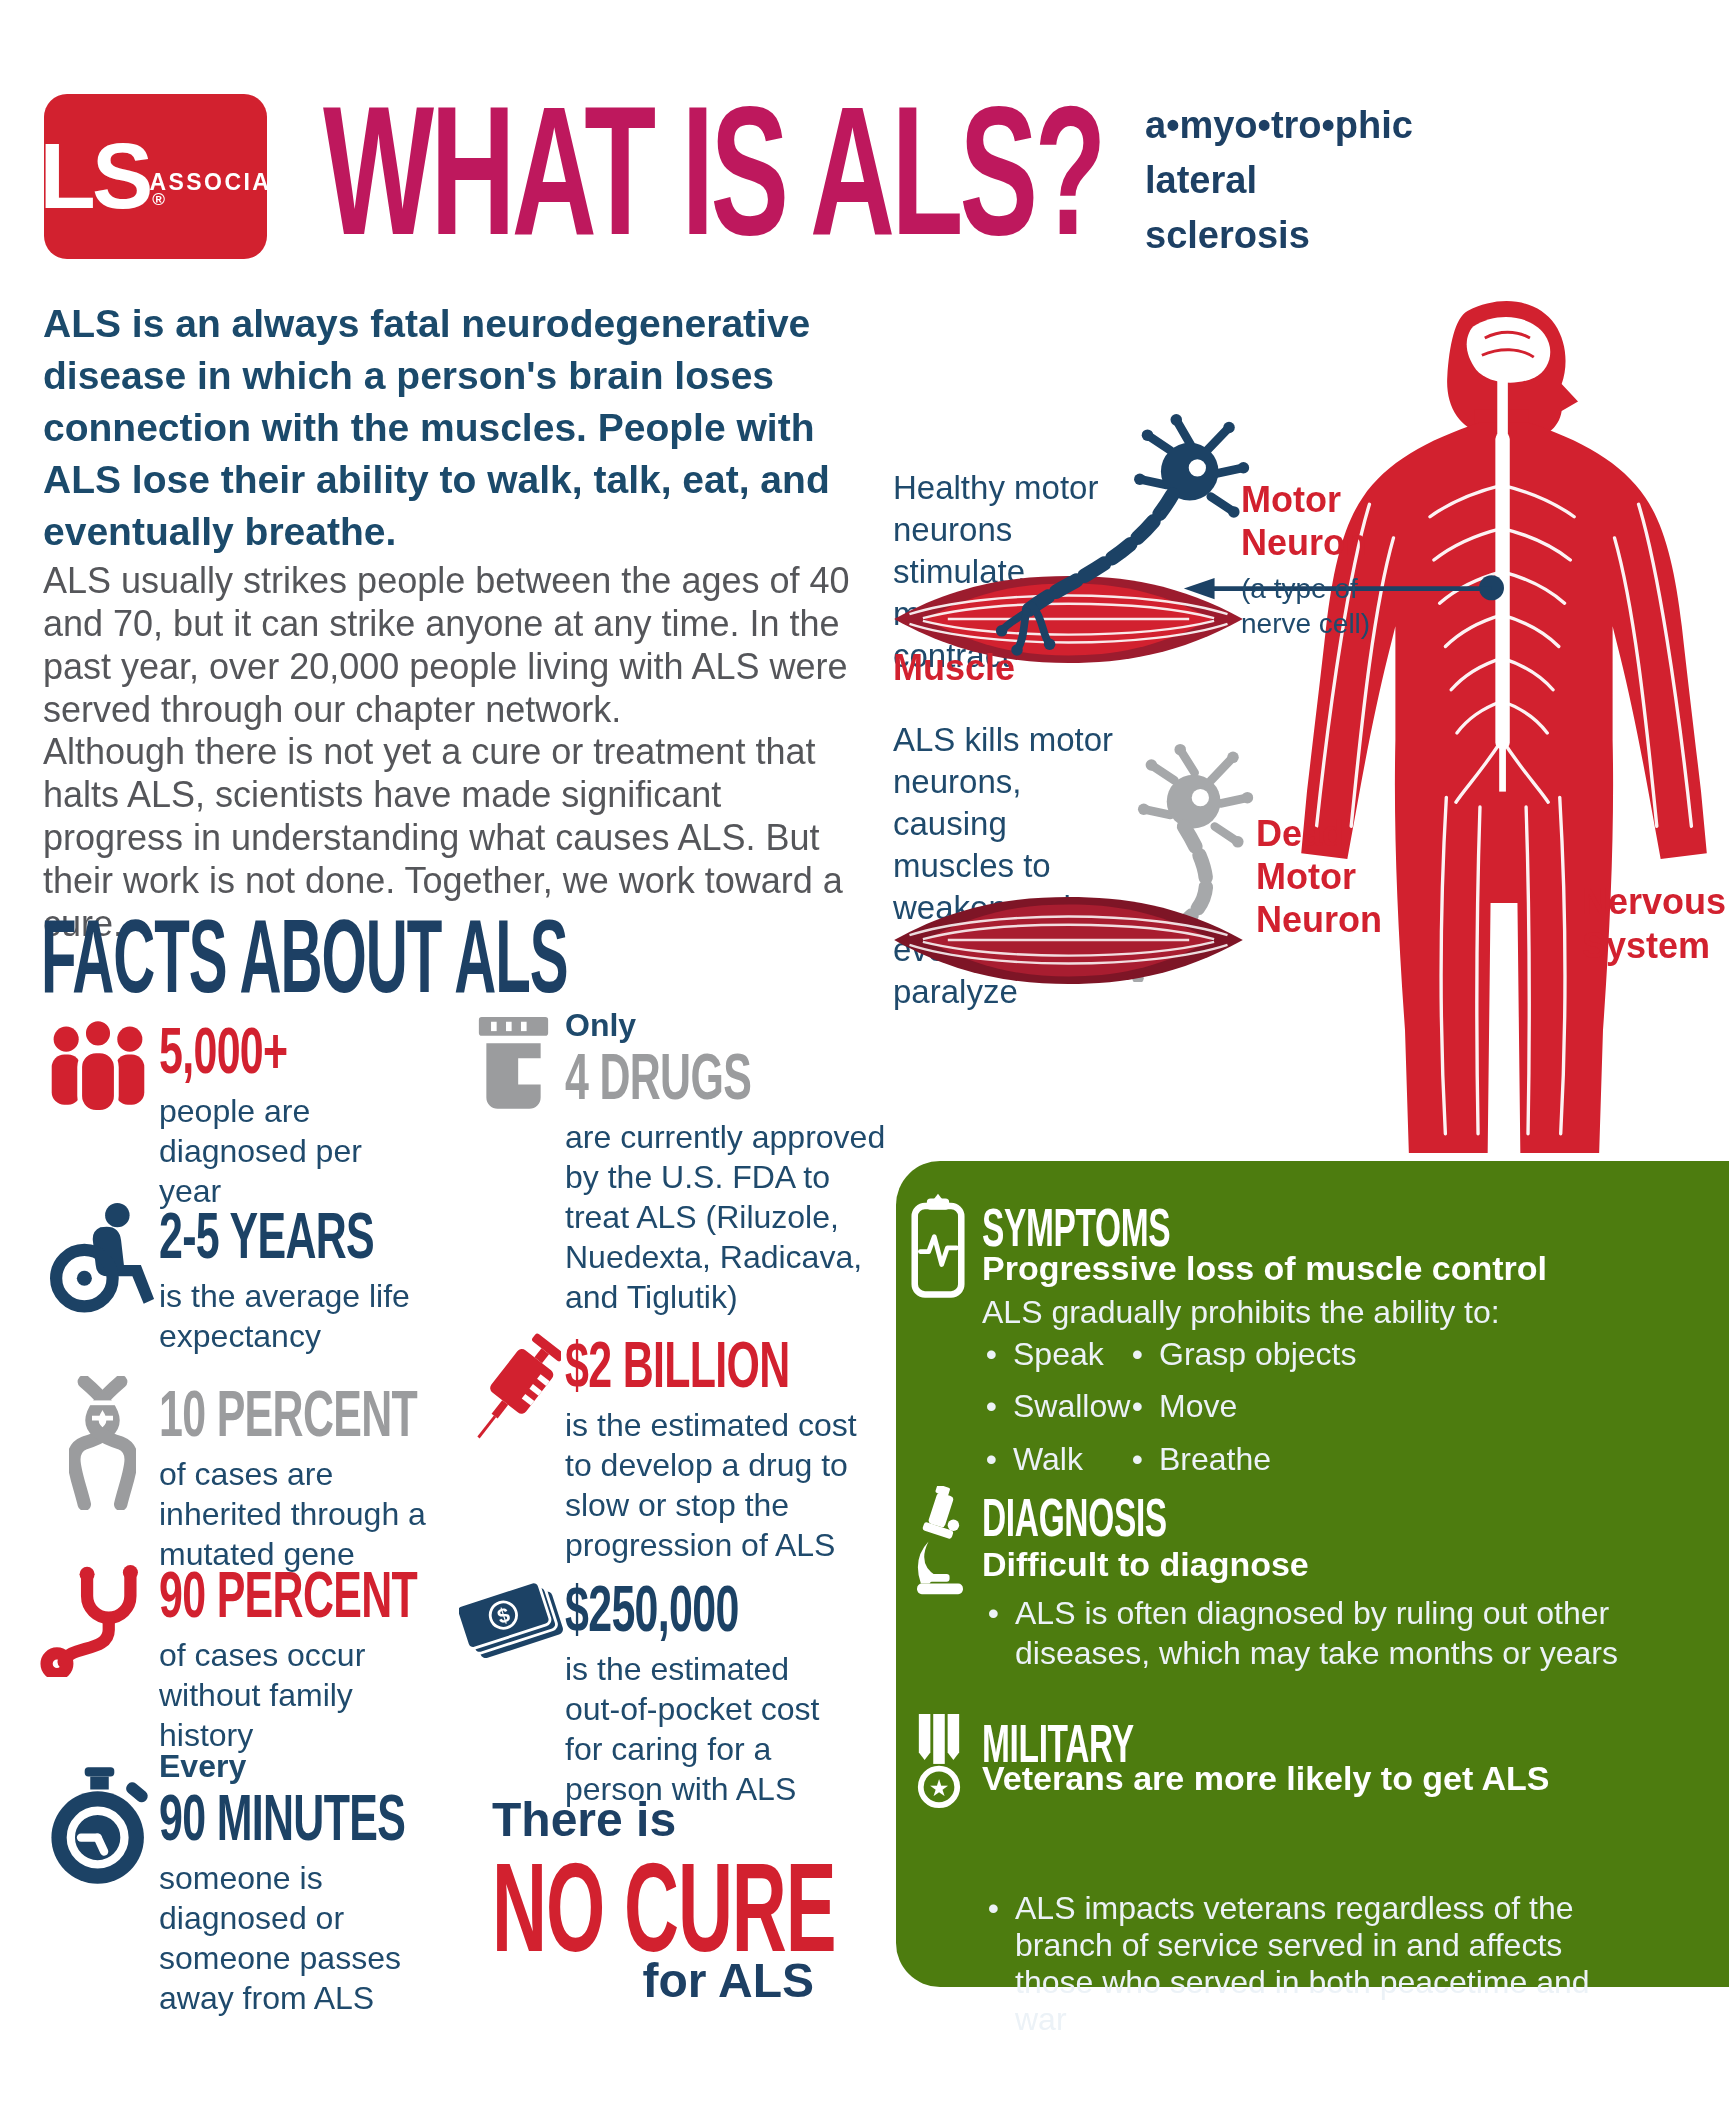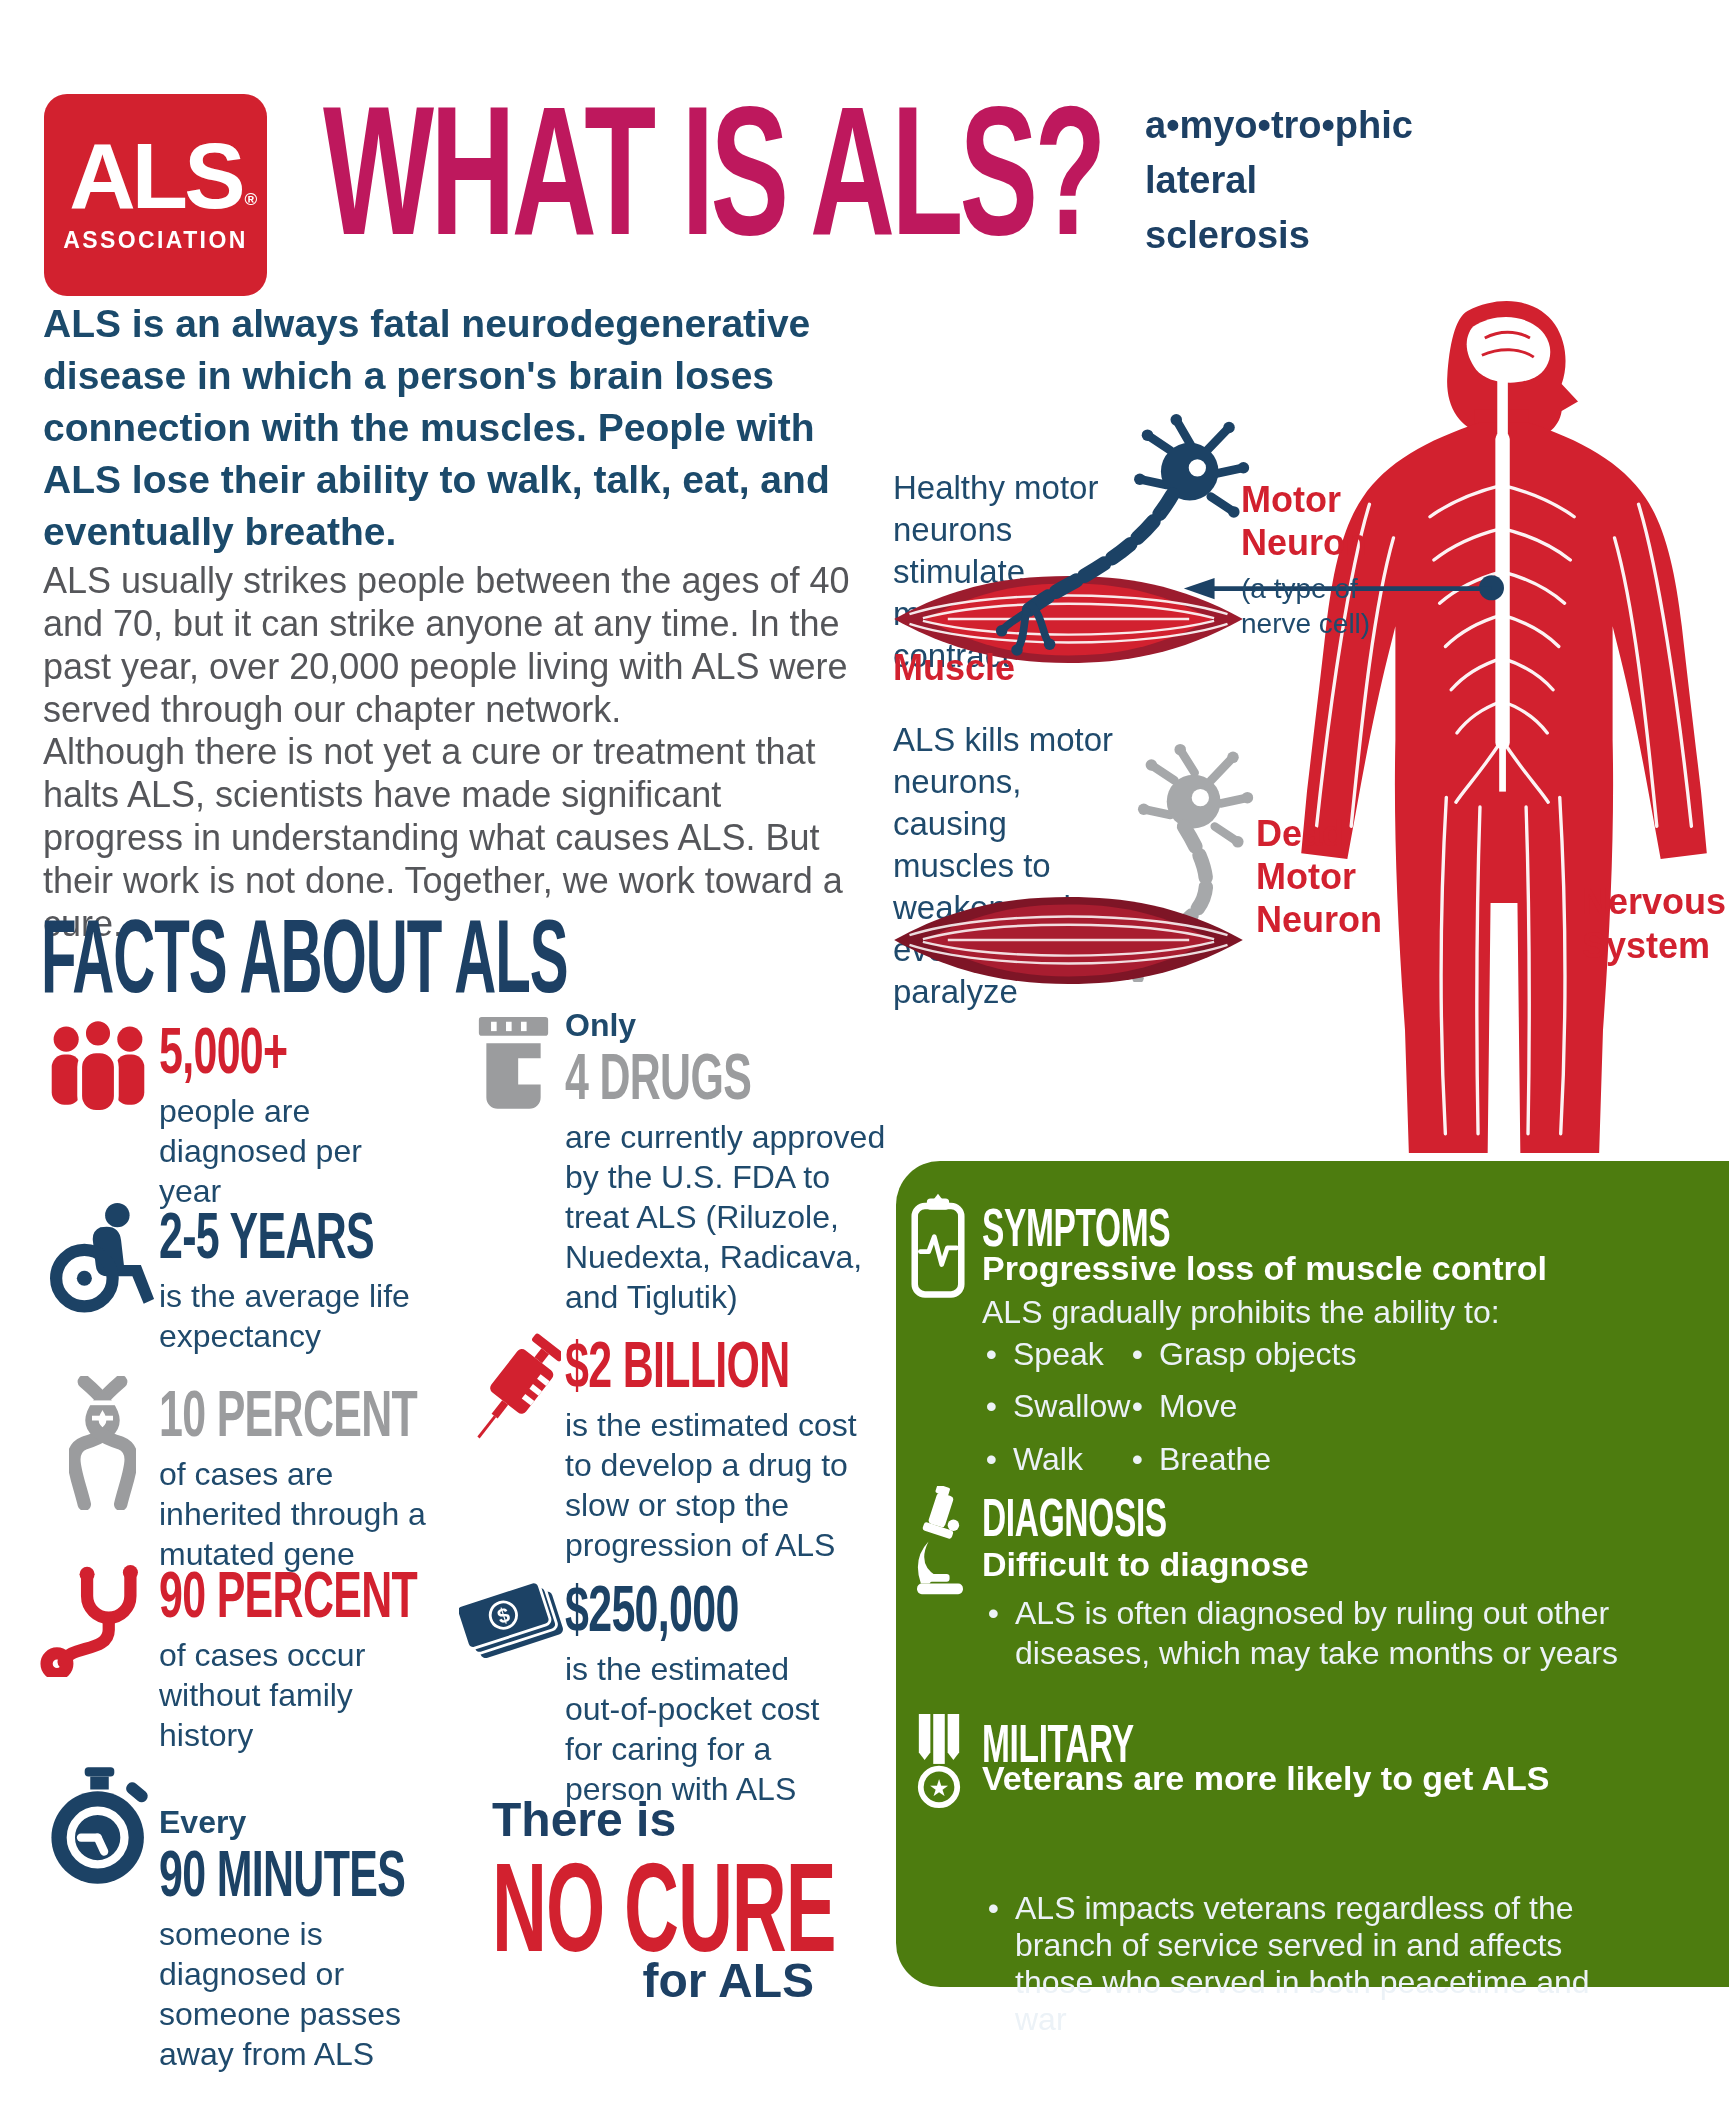--- a/index.html
+++ b/index.html
@@ -5,22 +5,22 @@
   html,body{margin:0;padding:0;background:#fff}
   .page{position:relative;width:1729px;height:2114px;background:#ffffff;
         font-family:"Liberation Sans",sans-serif;overflow:hidden}
   .abs{position:absolute}
   .cond{display:inline-block;transform-origin:left top;font-weight:700;white-space:nowrap;letter-spacing:-.01em}
 
   
   .red{color:#D2212F}.navy{color:#1C4265}.gray{color:#9B9C9E}
 
   
-  .logo{left:44px;top:94px;width:223px;height:202px;background:#D2212F;border-radius:23px;
-        display:flex;flex-direction:column;align-items:center;justify-content:center;color:#fff}
+  .logo{left:44px;top:94px;width:223px;height:165px;background:#D2212F;border-radius:23px;
+        display:flex;align-items:center;justify-content:center;color:#fff}
   .logo-als{font-size:92px;font-weight:700;letter-spacing:-3.8px;line-height:.88;position:relative}
   .logo-als sup{font-size:17.3px;position:absolute;right:-15.4px;bottom:9.6px;letter-spacing:0}
   .logo-assoc{font-size:23px;font-weight:700;letter-spacing:2.4px;margin-top:11px}
   .title{left:323px;top:83px;font-size:184px;line-height:.95;color:#be185d;font-weight:800}
   .title .cond{transform:scaleX(.64);letter-spacing:-5.8px}
   .pron{left:1145px;top:98px;font-size:38px;font-weight:700;color:#1D4064;line-height:55px}
 
   
   .lead{left:43px;top:298px;width:817px;font-size:39px;font-weight:700;color:#1B4A6B;line-height:52px}
   .para{left:43px;width:821px;font-size:36px;color:#55565A;line-height:43px}
@@ -341,21 +341,21 @@
     <rect x="44" y="2" width="32" height="10" rx="4" fill="#1C4265"></rect>
     <rect x="50" y="12" width="20" height="14" fill="#1C4265"></rect>
     <rect x="88" y="22" width="26" height="13" rx="6" fill="#1C4265" transform="rotate(40 100 28)"></rect>
     <circle cx="58" cy="78" r="50" fill="#1C4265"></circle>
     <circle cx="58" cy="78" r="29" fill="none" stroke="#fff" stroke-width="9"></circle>
     <g stroke="#fff" stroke-width="9" stroke-linecap="round">
         <path d="M58,78 L40,78"></path>
         <path d="M58,78 L65,93"></path>
       </g>
   </svg>
-  <div class="abs" style="left:159px;top:1804px">
+  <div class="abs" style="left:159px;top:1748px">
     <div class="fpre">Every</div>
     <div class="fstat navy"><span class="cond">90 MINUTES</span></div>
     <div class="fdesc" style="width:264px">someone is diagnosed or someone passes away from ALS</div>
   </div>
 
   <div class="abs nocure">
     <div class="nc1">There is</div>
     <div class="nc2"><span class="cond">NO CURE</span></div>
     <div class="nc3">for ALS</div>
   </div>

